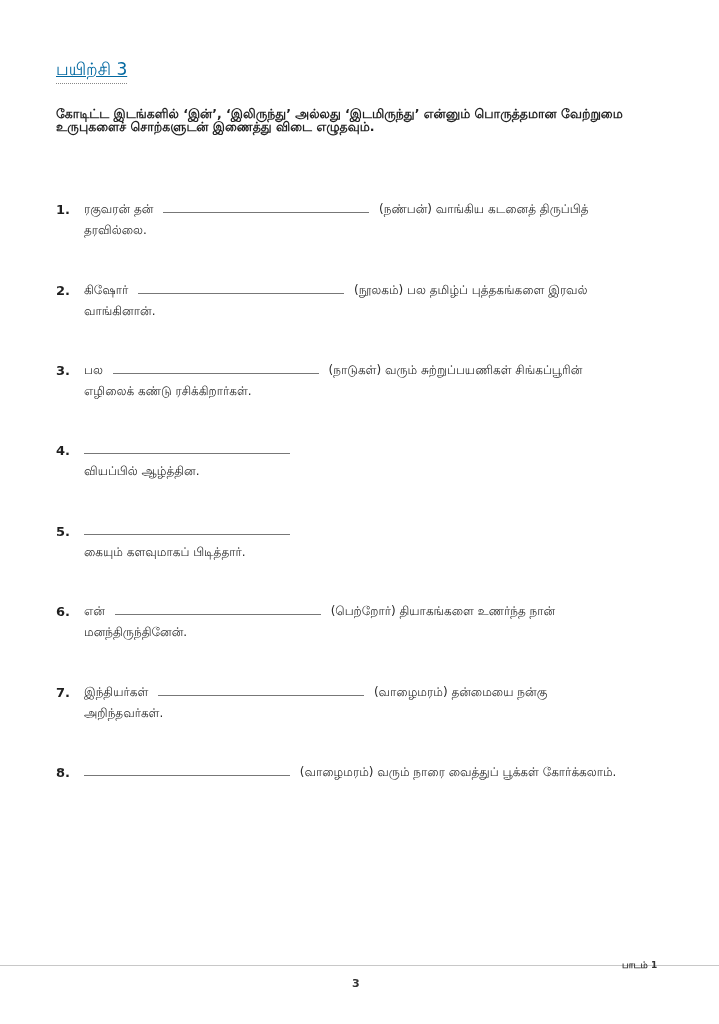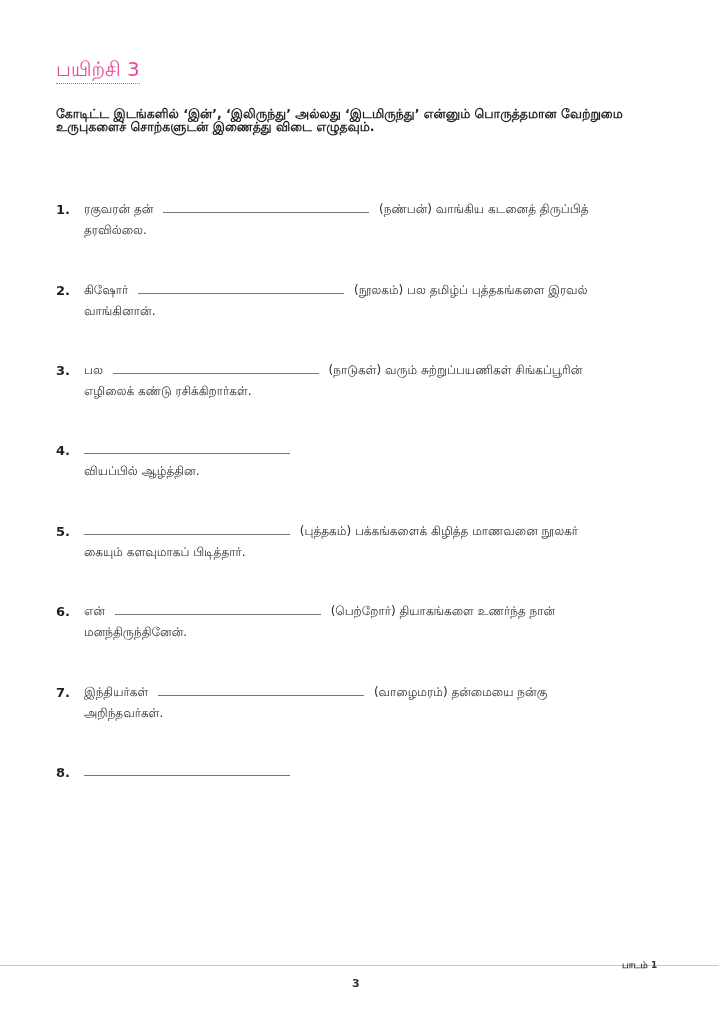--- a/index.html
+++ b/index.html
@@ -3,23 +3,24 @@
   <meta charset="utf-8">
   <style>
     html, body { margin: 0; padding: 0; background: #ffffff; }
     body {
       width: 719px; height: 1024px; position: relative; overflow: hidden;
       font-family: "DejaVu Sans", "Liberation Sans", sans-serif;
       color: #222222;
     }
     .title {
       position: absolute; left: 56px; top: 58px;
-      font-size: 20px; color: #ec4899;
+      font-size: 17px; color: #0369a1;
       border-bottom: 1px dotted #888; padding-bottom: 3px;
       line-height: 22px;
+      text-decoration: underline;
     }
     .instructions {
       position: absolute; left: 56px; top: 107px; width: 620px;
       font-size: 12.5px; font-weight: bold; line-height: 13px; color: #1f1f1f;
     }
     .question {
       position: absolute; left: 56px; width: 620px;
       font-size: 12px; line-height: 21px; color: #2a2a2a;
     }
     .q-num {
@@ -87,21 +88,21 @@
     <span class="blank" style="width:206px; margin-left:0;"></span>
     <br>
     <span>வியப்பில் ஆழ்த்தின.</span>
   </div>
 </div>
 
 <div class="question" style="top:521px;">
   <span class="q-num">5.</span>
   <div class="q-body">
     <span class="blank" style="width:206px; margin-left:0;"></span>
-    <span>(புத்தகம்) பக்கங்களைக் கிழித்த மாணவனை நூலகர்</span><br>
+    <br>
     <span>கையும் களவுமாகப் பிடித்தார்.</span>
   </div>
 </div>
 
 <div class="question" style="top:601px;">
   <span class="q-num">6.</span>
   <div class="q-body">
     <span>என்</span>
     <span class="blank" style="width:206px;"></span>
     <span>(பெற்றோர்) தியாகங்களை உணர்ந்த நான்</span><br>
@@ -116,18 +117,19 @@
     <span class="blank" style="width:206px;"></span>
     <span>(வாழைமரம்) தன்மையை நன்கு</span><br>
     <span>அறிந்தவர்கள்.</span>
   </div>
 </div>
 
 <div class="question" style="top:762px;">
   <span class="q-num">8.</span>
   <div class="q-body">
     <span class="blank" style="width:206px; margin-left:0;"></span>
+    <span>(வாழைமரம்) வரும் நாரை வைத்துப் பூக்கள் கோர்க்கலாம்.</span>
   </div>
 </div>
 
 <div class="footer-line"></div>
 <div class="page-num">3</div>
 <div class="footer-label">பாடம் 1</div>
 
 </body></html>

